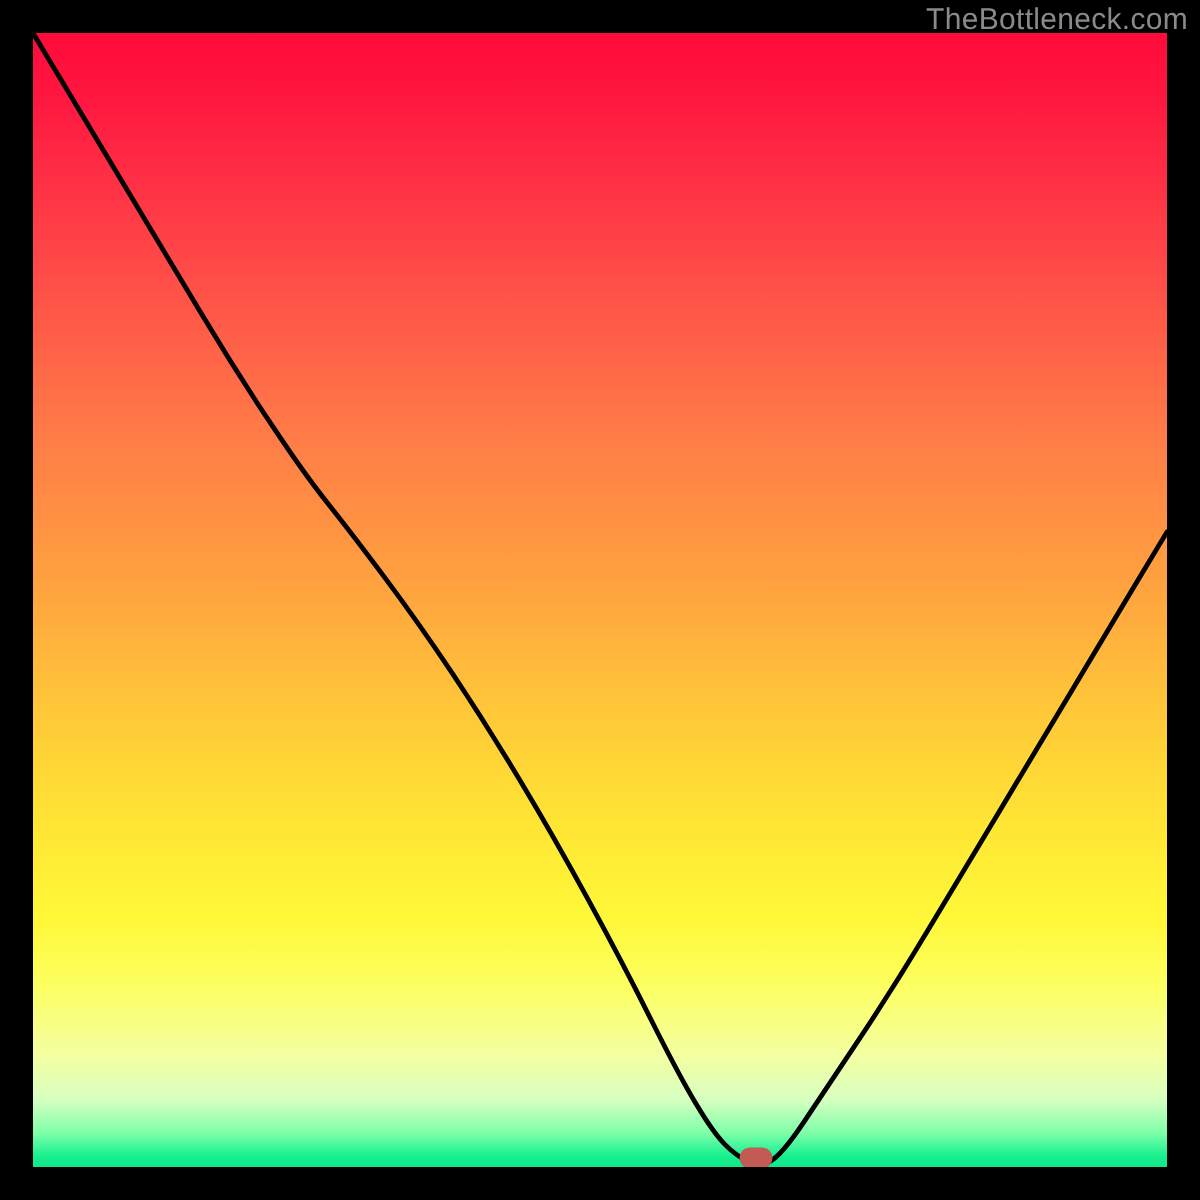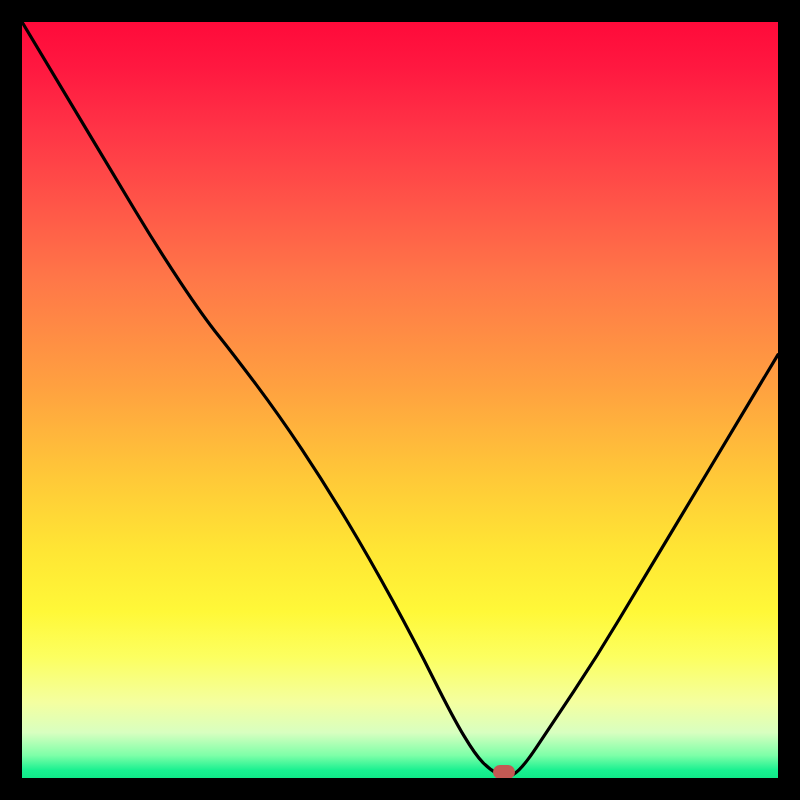--- a/index.html
+++ b/index.html
@@ -81,13 +81,14 @@
   <div class="plot-area">
     <div class="gradient"></div>
 
     <svg class="curve-svg" viewBox="0 0 756 756" preserveAspectRatio="none">
       <path id="curve-path" d="M 0.0 0.0 Q 45.4 75.6 68.0 113.4 Q 90.7 151.2 113.4 189.0 Q 136.1 226.8 158.8 260.8 Q 181.4 294.8 196.6 313.7 Q 211.7 332.6 234.4 362.9 Q 257.0 393.1 279.7 427.1 Q 302.4 461.2 325.1 499.0 Q 347.8 536.8 370.4 578.3 Q 393.1 619.9 412.0 657.7 Q 430.9 695.5 442.3 714.4 Q 453.6 733.3 461.2 740.9 Q 468.7 748.4 476.3 752.2 Q 483.8 756.0 491.4 752.2 Q 499.0 748.4 514.1 725.8 Q 529.2 703.1 551.9 669.1 Q 574.6 635.0 597.2 597.2 Q 619.9 559.4 642.6 521.6 Q 665.3 483.8 688.0 446.0 Q 710.6 408.2 733.3 370.4 T 756.0 332.6" fill="none" stroke="#000" stroke-width="3.2" stroke-linecap="round" stroke-linejoin="round"></path>
     </svg>
 
     <div id="marker" class="marker" style="left: 482.328px; top: 749.952px;"></div>
   </div>
 
+  <div class="watermark">TheBottleneck.com</div>
 </div>
 
 </body></html>

